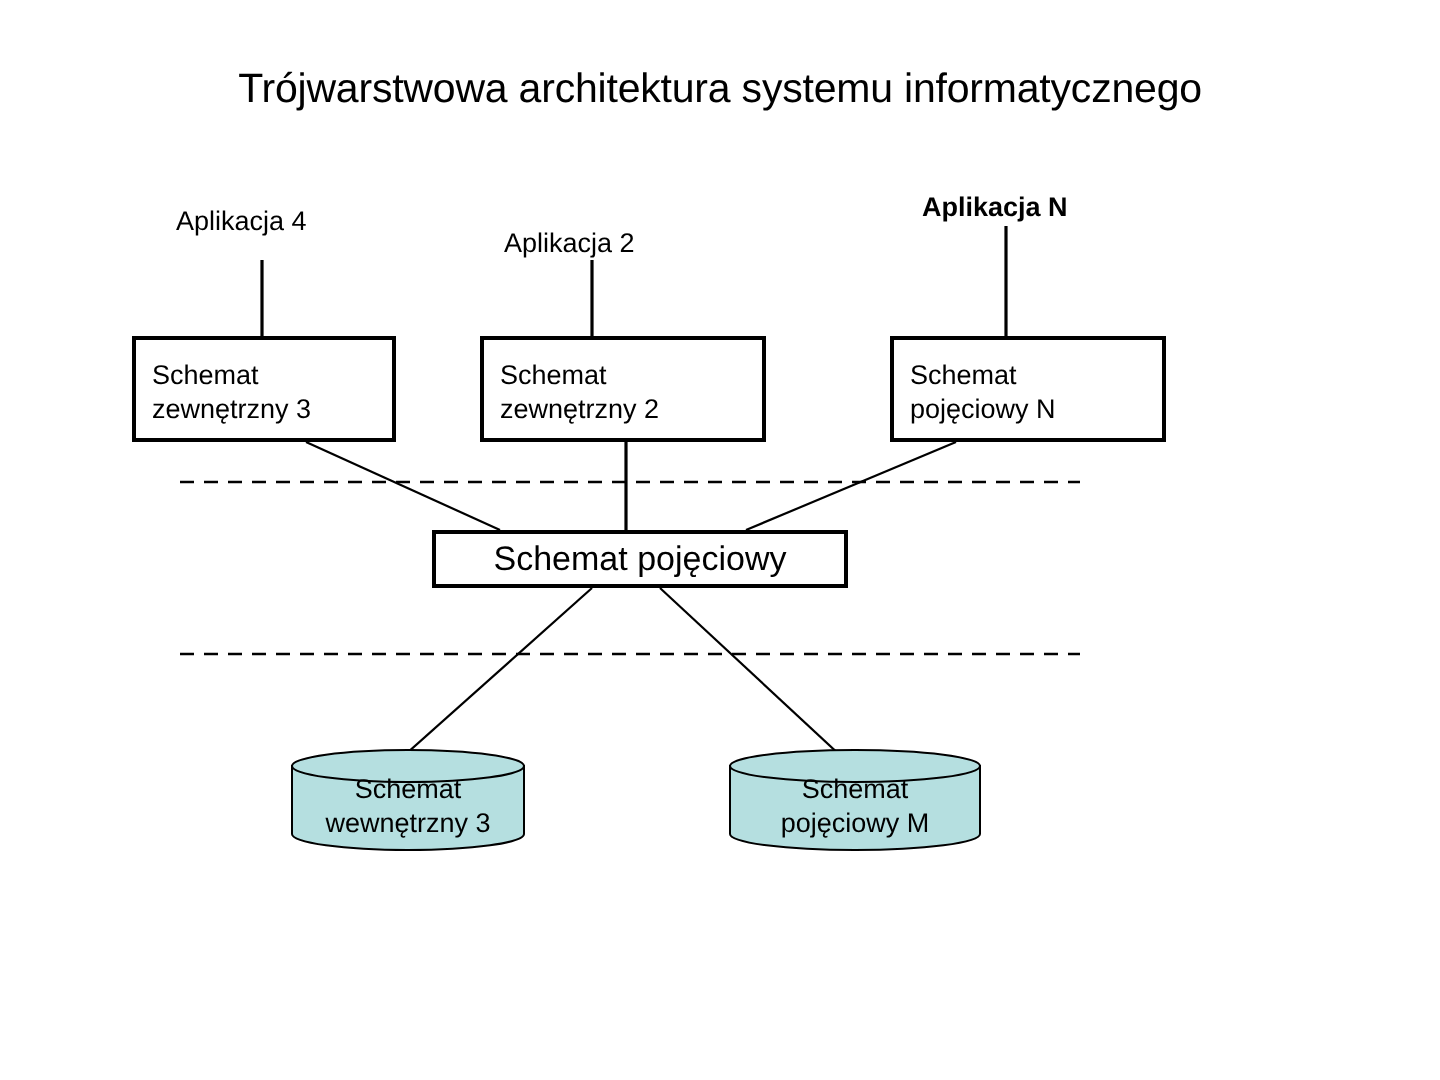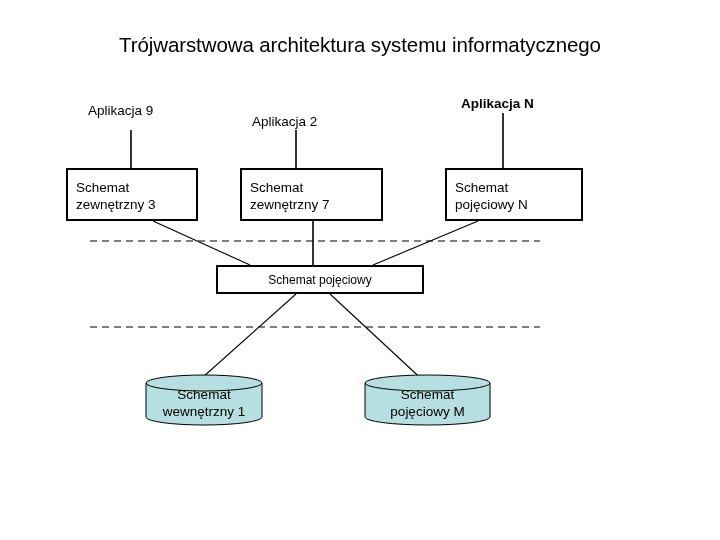--- a/index.html
+++ b/index.html
@@ -55,21 +55,21 @@
     font-size: 13.5px;
     line-height: 17px;
     padding: 9px 0 0 8px;
     color: #000000;
   }
   .concept-box {
     position: absolute;
     border: 2px solid #000000;
     background: transparent;
     box-sizing: border-box;
-    font-size: 12px;
+    font-size: 17px;
     color: #000000;
     display: flex;
     align-items: center;
     justify-content: center;
   }
   .cyl {
     position: absolute;
   }
   .cyl-label {
     position: absolute;
@@ -108,45 +108,45 @@
           <path d="M 146 383 L 146 417 A 58 8 0 0 0 262 417 L 262 383 Z" fill="#b5dfe0" stroke="#000000" stroke-width="1"></path>
           <ellipse cx="204" cy="383" rx="58" ry="8" fill="#b5dfe0" stroke="#000000" stroke-width="1"></ellipse>
         </g>
         <g>
           <path d="M 365 383 L 365 417 A 62.5 8 0 0 0 490 417 L 490 383 Z" fill="#b5dfe0" stroke="#000000" stroke-width="1"></path>
           <ellipse cx="427.5" cy="383" rx="62.5" ry="8" fill="#b5dfe0" stroke="#000000" stroke-width="1"></ellipse>
         </g>
       </g>
   </svg>
 
-  <div class="app-label" style="left:88px; top:103px;">Aplikacja 9</div>
+  <div class="app-label" style="left:88px; top:103px;">Aplikacja 4</div>
   <div class="app-label" style="left:252px; top:114px;">Aplikacja 2</div>
   <div class="app-label" style="left:461px; top:96px;font-weight:bold;">Aplikacja N</div>
 
   <div class="ext-box" style="left:66px; top:168px; width:132px; height:53px;">
     <div>Schemat</div>
     <div>zewnętrzny 3</div>
   </div>
   <div class="ext-box" style="left:240px; top:168px; width:143px; height:53px;">
     <div>Schemat</div>
-    <div>zewnętrzny 7</div>
+    <div>zewnętrzny 2</div>
   </div>
   <div class="ext-box" style="left:445px; top:168px; width:138px; height:53px;">
     <div>Schemat</div>
     <div>pojęciowy N</div>
   </div>
 
   <div class="concept-box" style="left:216px; top:265px; width:208px; height:29px;">
     <span>Schemat pojęciowy</span>
   </div>
 
   <div class="cyl" style="left:146px; top:375px; width:116px; height:50px;">
     <div class="cyl-label" style="top:11px;">
       <div>Schemat</div>
-      <div>wewnętrzny 1</div>
+      <div>wewnętrzny 3</div>
     </div>
   </div>
   <div class="cyl" style="left:365px; top:375px; width:125px; height:50px;">
     <div class="cyl-label" style="top:11px;">
       <div>Schemat</div>
       <div>pojęciowy M</div>
     </div>
   </div>
 
 </div>

